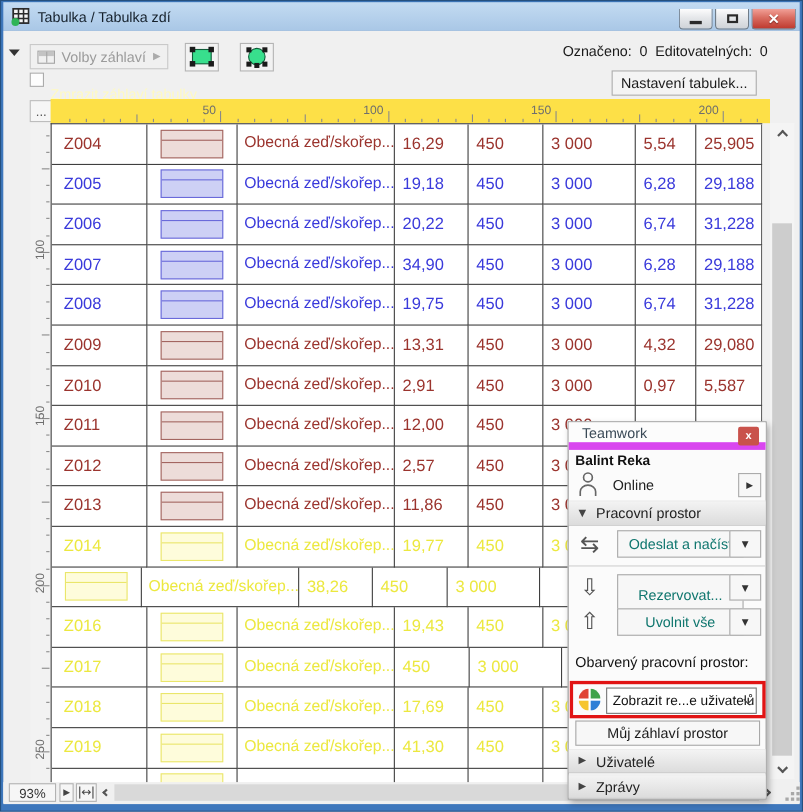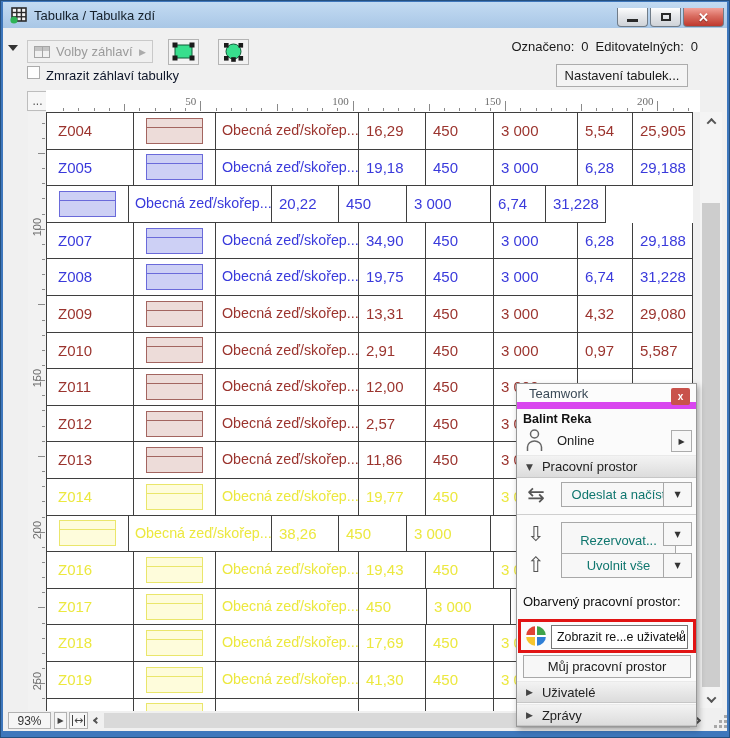--- a/index.html
+++ b/index.html
@@ -34,28 +34,28 @@
   .volby-btn .tbl-ico { width:16px; height:12px; margin:0 6px 0 6px; border:1px solid #A5A5A5; position:relative; }
   .volby-btn .tbl-ico::before { content:""; position:absolute; left:0; right:0; top:0; height:4px; background:#C3C3C3; }
   .volby-btn .tbl-ico::after { content:""; position:absolute; left:7px; top:0; bottom:0; width:1px; background:#A5A5A5; }
   .volby-arrow { margin-left:auto; margin-right:6px; font-size:9px; color:#ABABAB; font-family:"DejaVu Sans",sans-serif; }
   .marquee-btn { position:absolute; top:39px; width:31px; height:26px; border:1px solid #B4B4B4;
     background:#F2F2F2; display:flex; align-items:center; justify-content:center; }
   .mq1 { left:168px; } .mq2 { left:218px; }
   .counts { position:absolute; right:32px; top:39px; font-size:13px; color:#1a1a1a; display:flex; gap:7px; }
   .counts b { font-weight:normal; }
   .freeze-box { position:absolute; left:27px; top:66px; width:13px; height:13px; background:#FDFDFD; border:1px solid #ABABAB; }
-  .freeze-label { position:absolute; left:46px; top:68px; font-size:13px; color:#0f172a; }
+  .freeze-label { position:absolute; left:46px; top:78px; font-size:13px; color:#fef9c3; }
   .settings-btn { position:absolute; left:556px; top:64px; width:132px; height:23px; border:1px solid #ACACAC;
     background:#F4F4F4; font-size:13px; color:#1a1a1a; display:flex; align-items:center; justify-content:center; }
 
   
   .corner-btn { position:absolute; left:27px; top:91px; width:21px; height:20px; border:1px solid #BDBDBD;
     background:#F6F6F6; color:#555; font-size:12px; display:flex; align-items:center; justify-content:center; line-height:0; }
-  .h-ruler { position:absolute; left:46px; top:90px; width:654px; height:22px; background:#ffffff; overflow:hidden;font-family:Liberation Serif, serif; }
+  .h-ruler { position:absolute; left:46px; top:90px; width:654px; height:22px; background:#fde047; overflow:hidden; }
   .htick { position:absolute; bottom:1px; width:1px; background:#8A8A8A; }
   .t3 { height:3px; } .t6 { height:7px; } .t9 { height:10px; }
   .hlabel { position:absolute; bottom:5px; transform:translateX(-100%); padding-right:4px; font-size:11px; color:#6E6E6E; }
   .v-ruler { position:absolute; left:28px; top:112px; width:18px; height:600px; background:#F2F2F2; overflow:hidden; }
   .vtick { position:absolute; right:1px; height:1px; background:#8A8A8A; }
   .w3 { width:3px; } .w6 { width:7px; } .w9 { width:10px; }
   .vlabel { position:absolute; right:3px; font-size:11px; color:#6E6E6E; writing-mode:vertical-rl;
     transform:translateY(-60%) rotate(180deg); }
 
   
@@ -322,20 +322,21 @@
           </div>
         </div>
         <div class="tcell c-name clr-blue">Obecná zeď/skořep...</div>
         <div class="tcell c-v1 clr-blue">19,18</div>
         <div class="tcell c-v2 clr-blue">450</div>
         <div class="tcell c-v3 clr-blue">3 000</div>
         <div class="tcell c-v4 clr-blue">6,28</div>
         <div class="tcell c-v5 clr-blue">29,188</div>
       </div>
       <div class="trow">
+        <div class="tcell c-id clr-blue">Z006</div>
         <div class="tcell c-sw clr-blue">
           <div class="swatch sw-blue">
             <div class="swline"></div>
           </div>
         </div>
         <div class="tcell c-name clr-blue">Obecná zeď/skořep...</div>
         <div class="tcell c-v1 clr-blue">20,22</div>
         <div class="tcell c-v2 clr-blue">450</div>
         <div class="tcell c-v3 clr-blue">3 000</div>
         <div class="tcell c-v4 clr-blue">6,74</div>
@@ -614,21 +615,21 @@
         <i></i>
         <i></i>
       </div>
     <div class="select">
       <span>Zobrazit re...e uživatelů</span>
       <span class="chevd"></span>
     </div>
     <div class="red-frame"></div>
 
     <div class="my-btn">
-        <span>Můj pracovní prostor</span>
+        <span>Můj záhlaví prostor</span>
       </div>
 
     <div class="pal-sect" style="top:297px; height:22px;">
       <span class="sect-tri">▶</span>
       <span>Uživatelé</span>
     </div>
     <div class="pal-sect" style="top:320px; height:22px;">
       <span class="sect-tri">▶</span>
       <span>Zprávy</span>
     </div>

